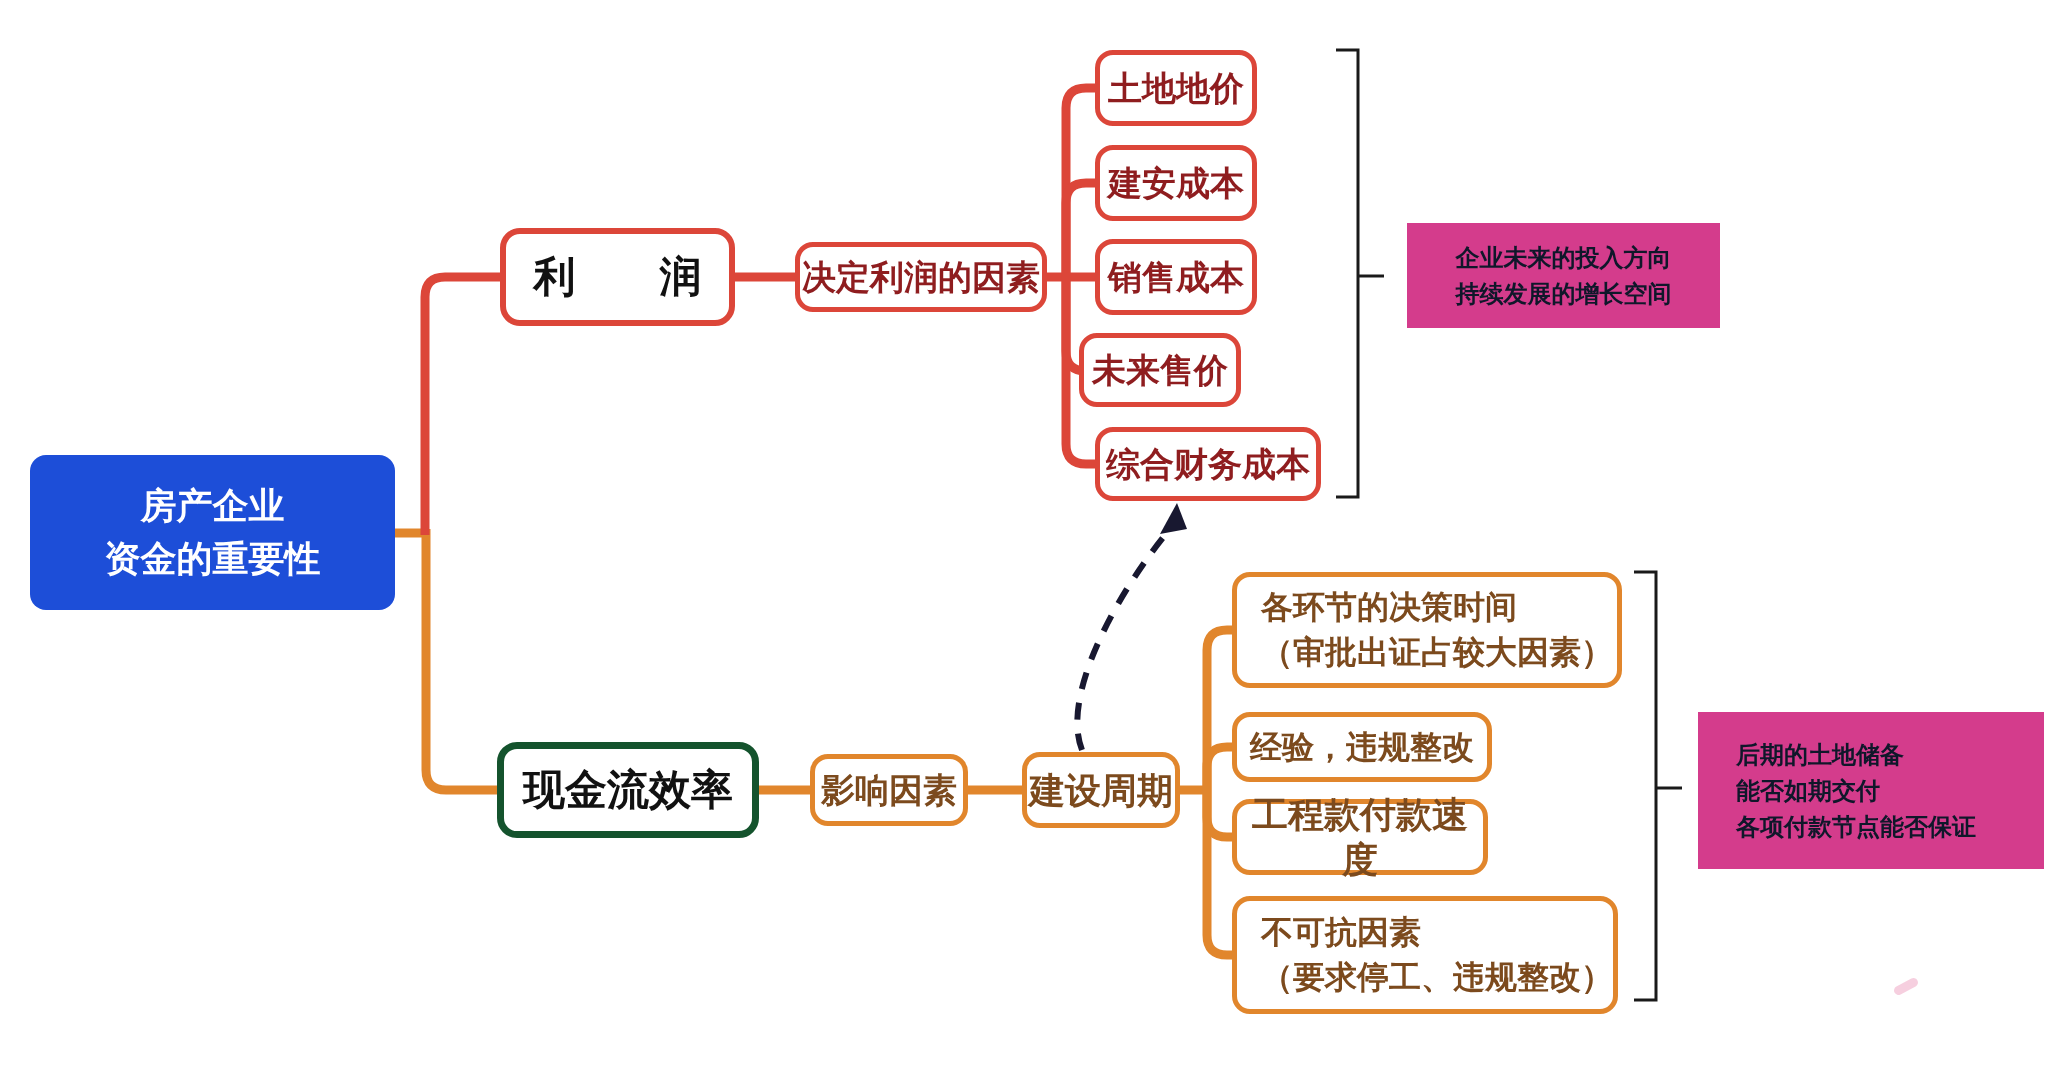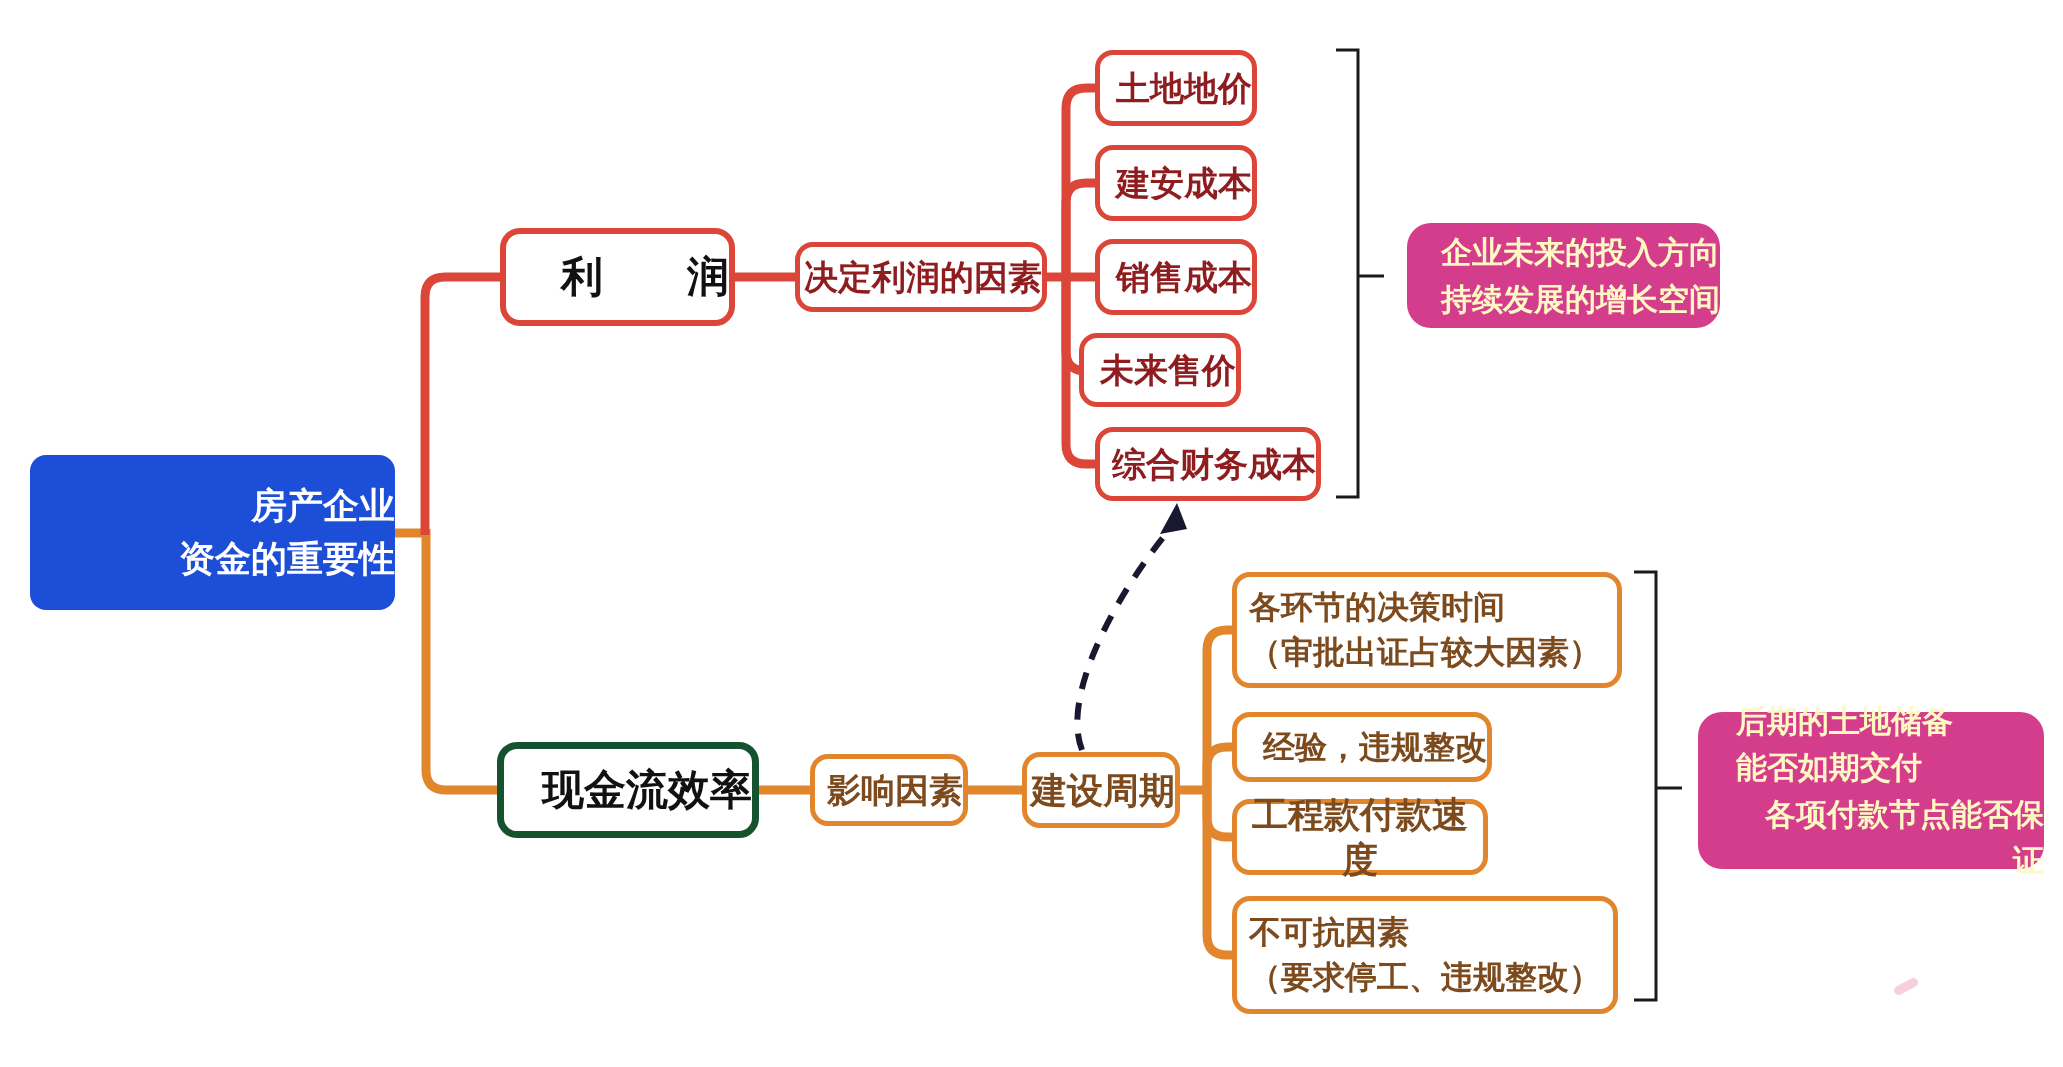--- a/index.html
+++ b/index.html
@@ -3,31 +3,31 @@
 <meta charset="utf-8">
 <style>
   html,body{margin:0;padding:0;background:#ffffff;}
   .stage{
     position:relative;width:2063px;height:1067px;background:#ffffff;overflow:hidden;
     font-family:"DejaVu Sans","Liberation Sans",sans-serif;font-weight:bold;
   }
   .stage *{box-sizing:border-box;}
   svg.wires{position:absolute;left:0;top:0;z-index:1;}
   .node{position:absolute;z-index:2;background:#ffffff;display:flex;flex-direction:column;
-        justify-content:center;align-items:flex-end;text-align:center;line-height:1.25;}
+        justify-content:center;align-items:center;text-align:center;line-height:1.25;}
   
   .red-box{border:5px solid #DC4639;border-radius:18px;color:#8F1D1F;font-size:34px;}
   .big-red{border:6px solid #DC4639;border-radius:20px;color:#111111;font-size:42px;}
   
   .org-box{border:5px solid #E1862C;border-radius:18px;color:#7C4A1D;font-size:34px;}
   .big-org{border:7px solid #14532d;border-radius:20px;color:#111111;font-size:42px;}
-  .org-multi{align-items:flex-start;text-align:left;padding-left:12px;font-size:32px;line-height:1.4;}
+  .org-multi{align-items:flex-start;text-align:left;padding-left:24px;font-size:32px;line-height:1.4;}
   
   .root-box{background:#1d4ed8;border-radius:16px;color:#ffffff;font-size:36px;line-height:1.45;}
-  .pink-box{background:#D43C8C;border-radius:24px;color:#fef9c3;font-size:31px;line-height:1.5;}
+  .pink-box{background:#D43C8C;border-radius:0;color:#0f172a;font-size:24px;line-height:1.5;}
   .pink-left{align-items:flex-start;text-align:right;padding-left:38px;}
   .smudge{position:absolute;z-index:0;width:26px;height:9px;border-radius:6px;
           background:rgba(231,130,170,0.38);transform:rotate(-28deg);}
 </style>
 </head>
 <body>
 
 <div class="stage">
 
   <svg class="wires" width="2063" height="1067" viewBox="0 0 2063 1067">

